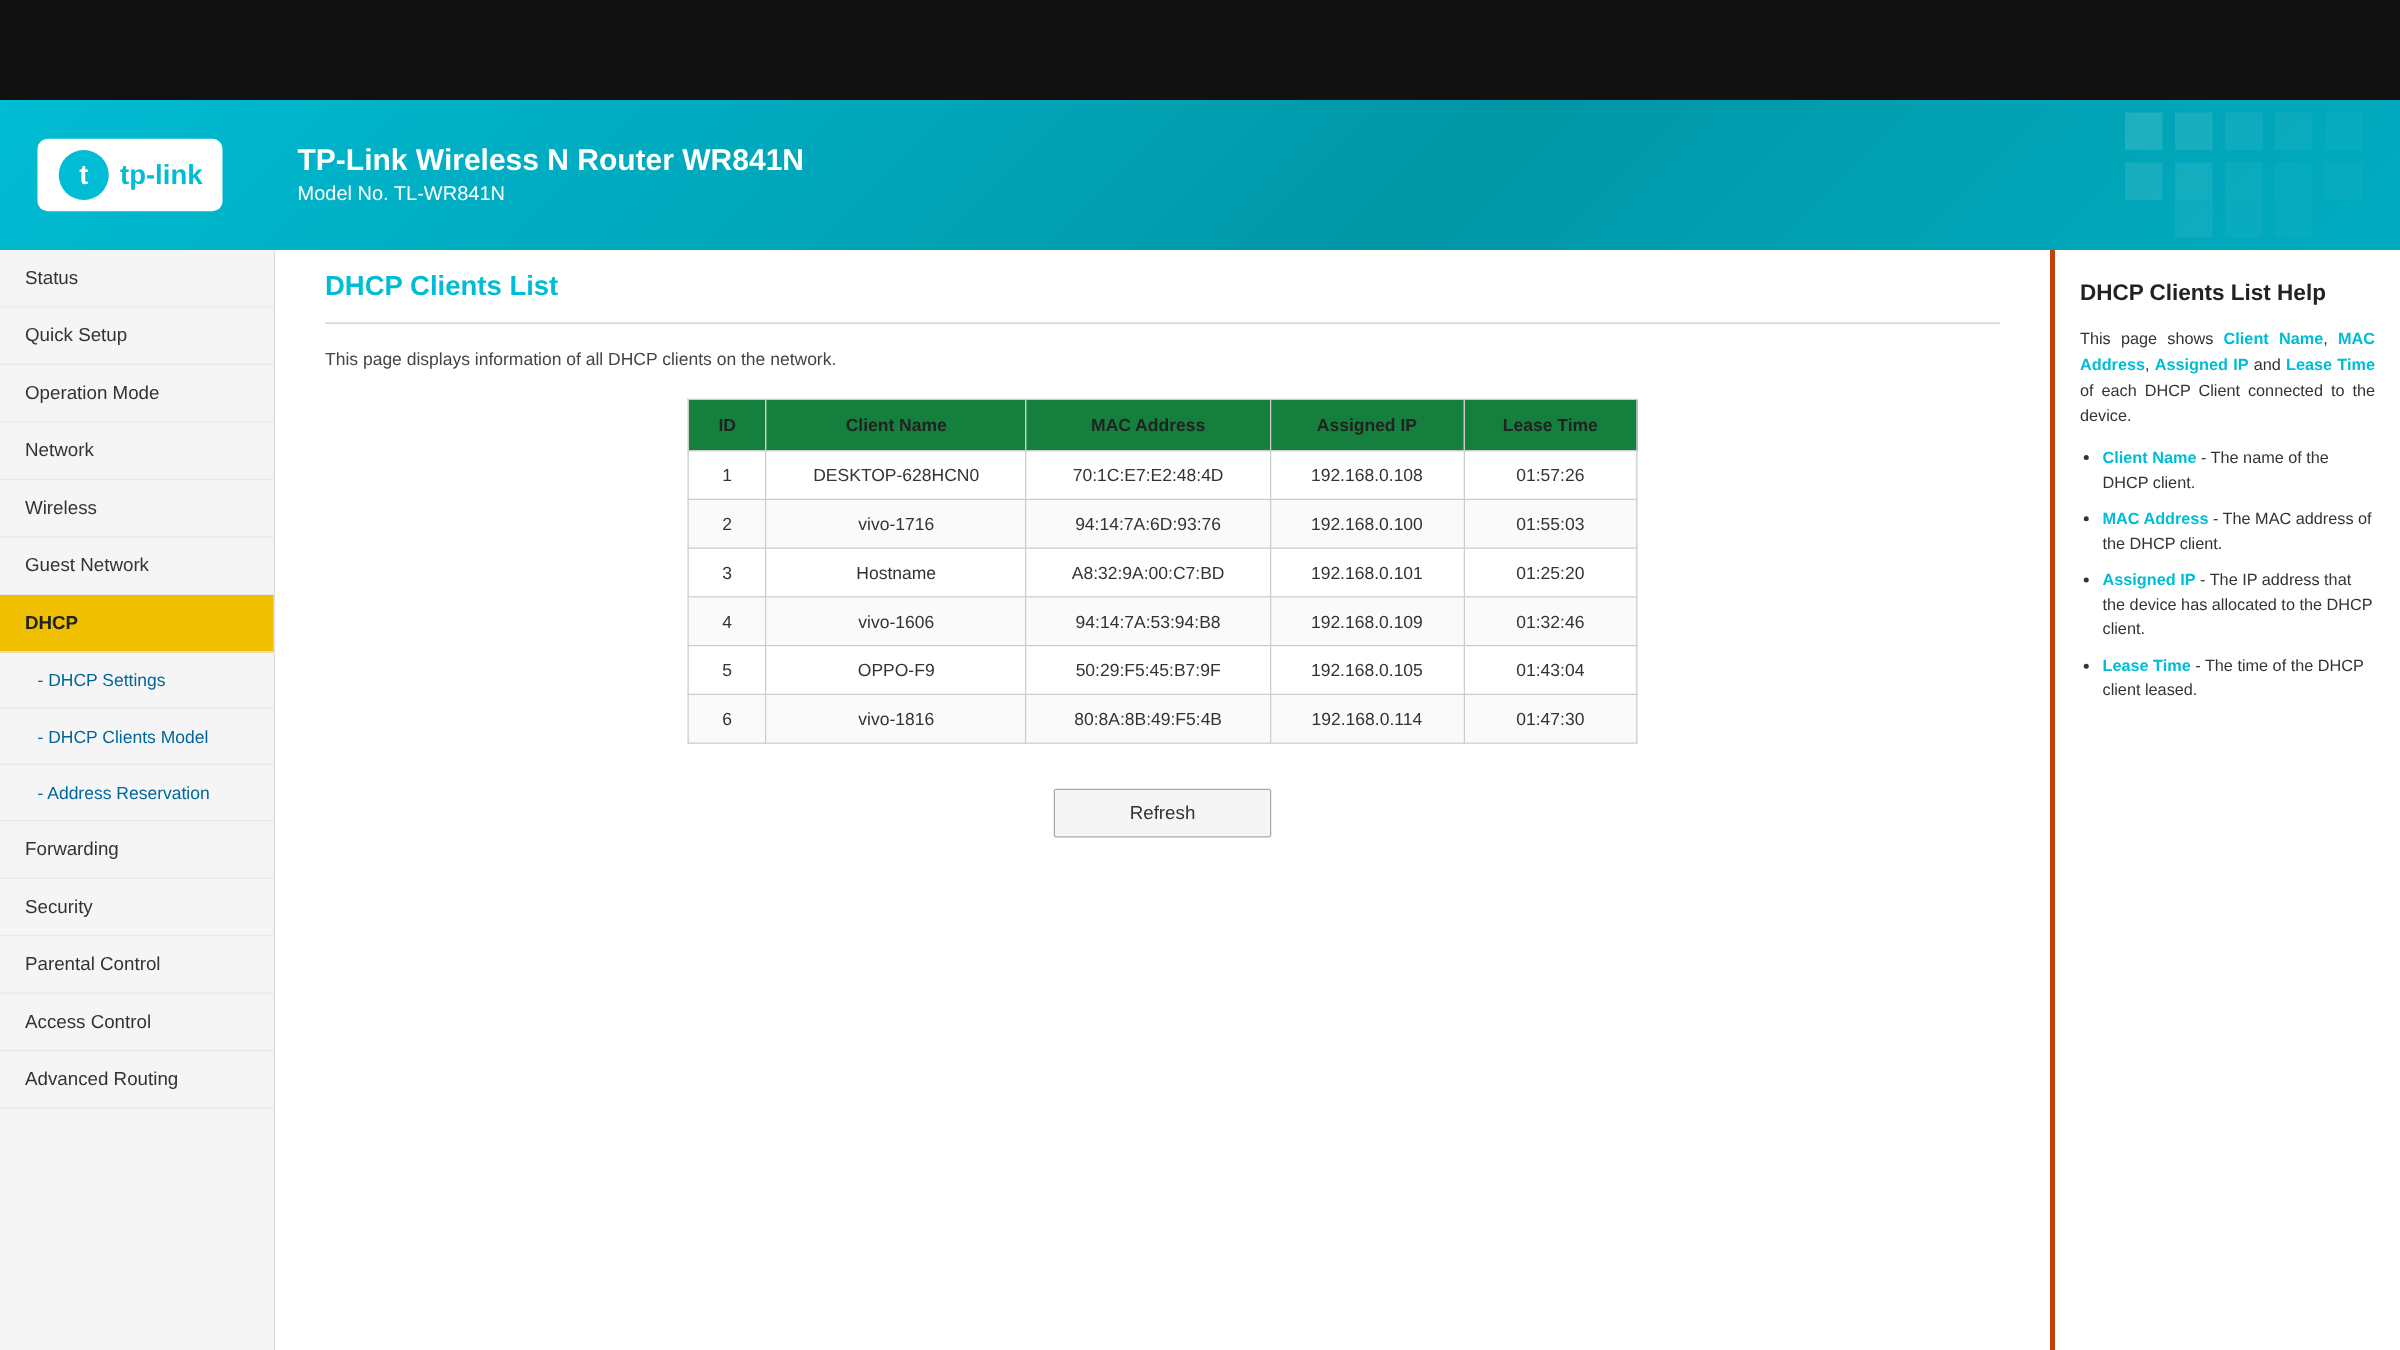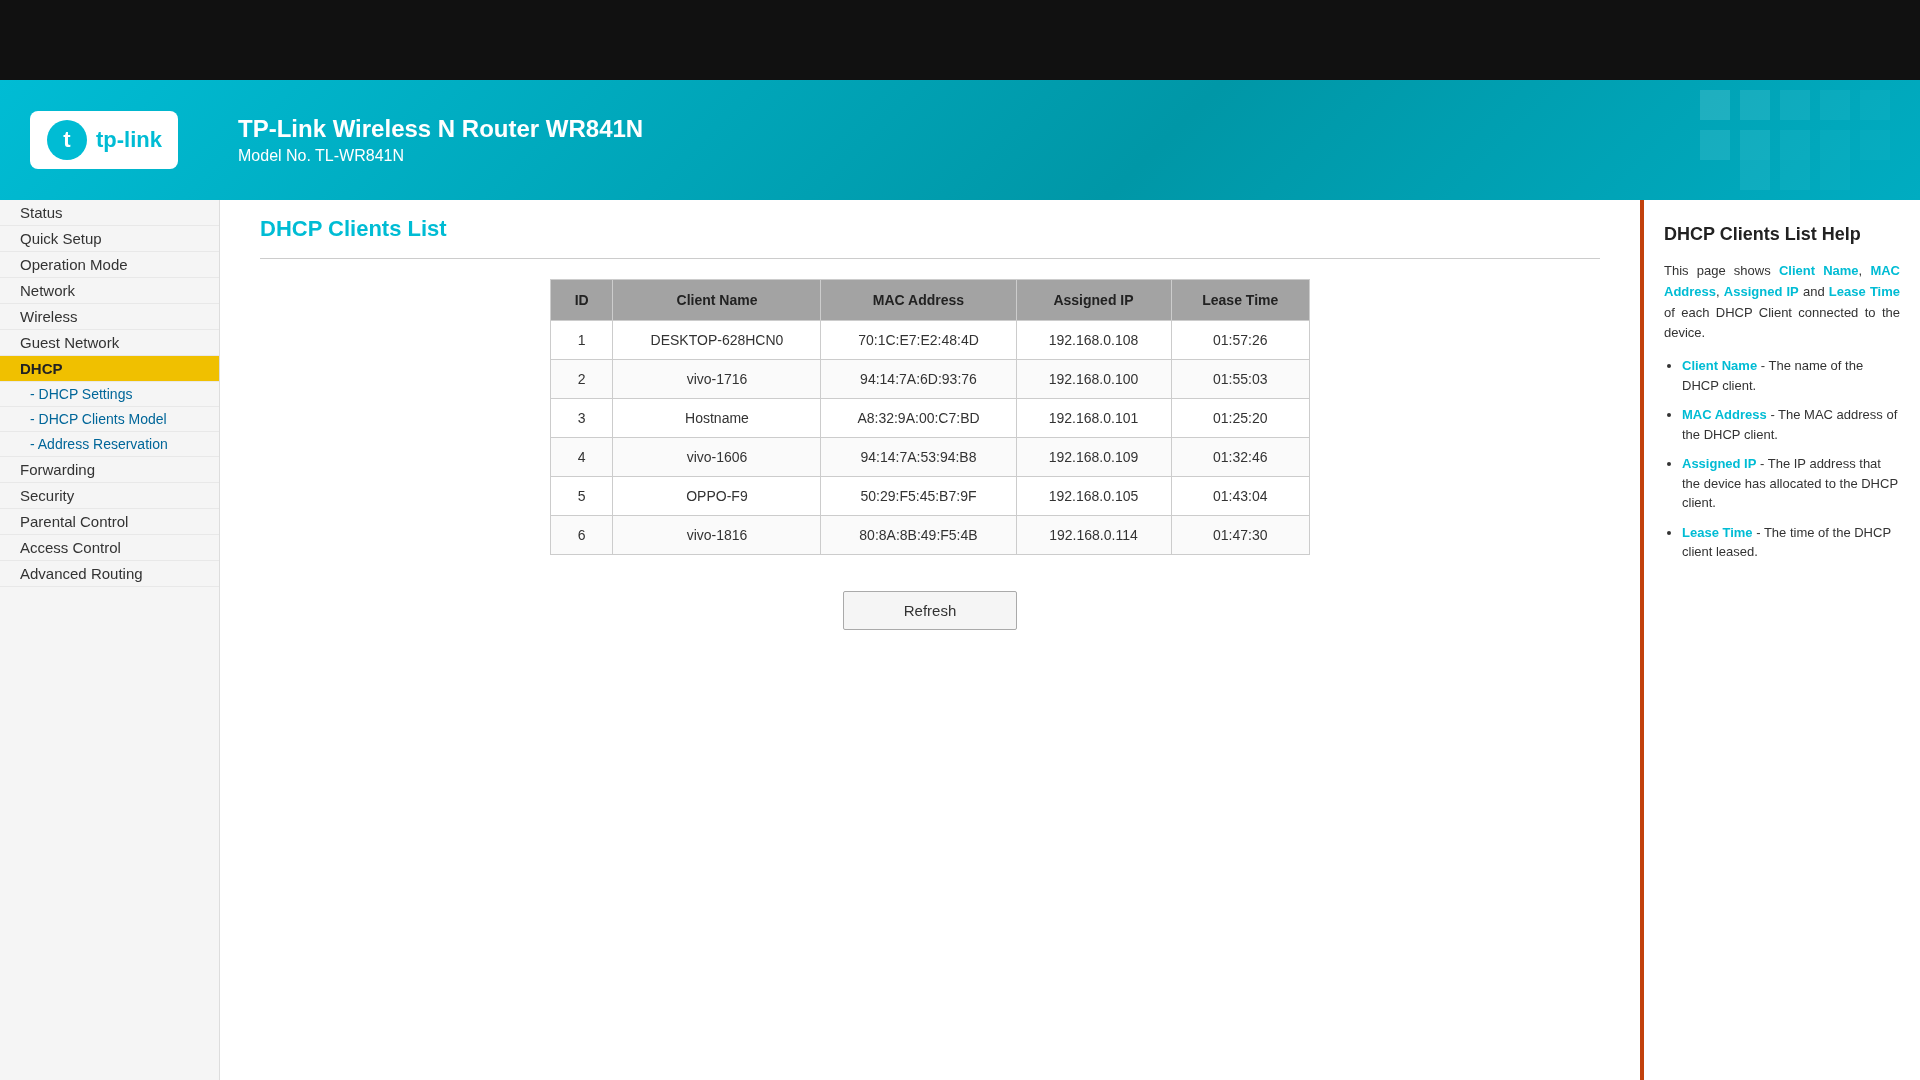--- a/index.html
+++ b/index.html
@@ -42,21 +42,21 @@
 
     
     .sidebar {
       width: 220px;
       background: #f5f5f5;
       border-right: 1px solid #ddd;
       flex-shrink: 0;
       overflow-y: auto;
     }
     .sidebar-item {
-      padding: 4px 20px;
+      padding: 14px 20px;
       font-size: 15px;
       color: #333;
       cursor: pointer;
       border-bottom: 1px solid #e8e8e8;
     }
     .sidebar-item.active {
       background: #f0c000;
       color: #222;
       font-weight: bold;
     }
@@ -91,21 +91,21 @@
       margin-bottom: 24px;
     }
 
     
     .dhcp-table {
       border-collapse: collapse;
       width: 760px;
       margin: 0 auto;
     }
     .dhcp-table th {
-      background: #a3a3a3;
+      background: #15803d;
       border: 1px solid #ccc;
       padding: 12px 18px;
       font-size: 14px;
       font-weight: bold;
       text-align: center;
       color: #222;
     }
     .dhcp-table td {
       border: 1px solid #ccc;
       padding: 11px 18px;
@@ -227,20 +227,21 @@
     <div class="sidebar-item">Forwarding</div>
     <div class="sidebar-item">Security</div>
     <div class="sidebar-item">Parental Control</div>
     <div class="sidebar-item">Access Control</div>
     <div class="sidebar-item">Advanced Routing</div>
   </nav>
 
   <div class="content-area">
     <div class="page-title">DHCP Clients List</div>
     <hr class="divider">
+    <p class="description">This page displays information of all DHCP clients on the network.</p>
 
     <table class="dhcp-table">
       <thead>
         <tr>
           <th>ID</th>
           <th>Client Name</th>
           <th>MAC Address</th>
           <th>Assigned IP</th>
           <th>Lease Time</th>
         </tr>

